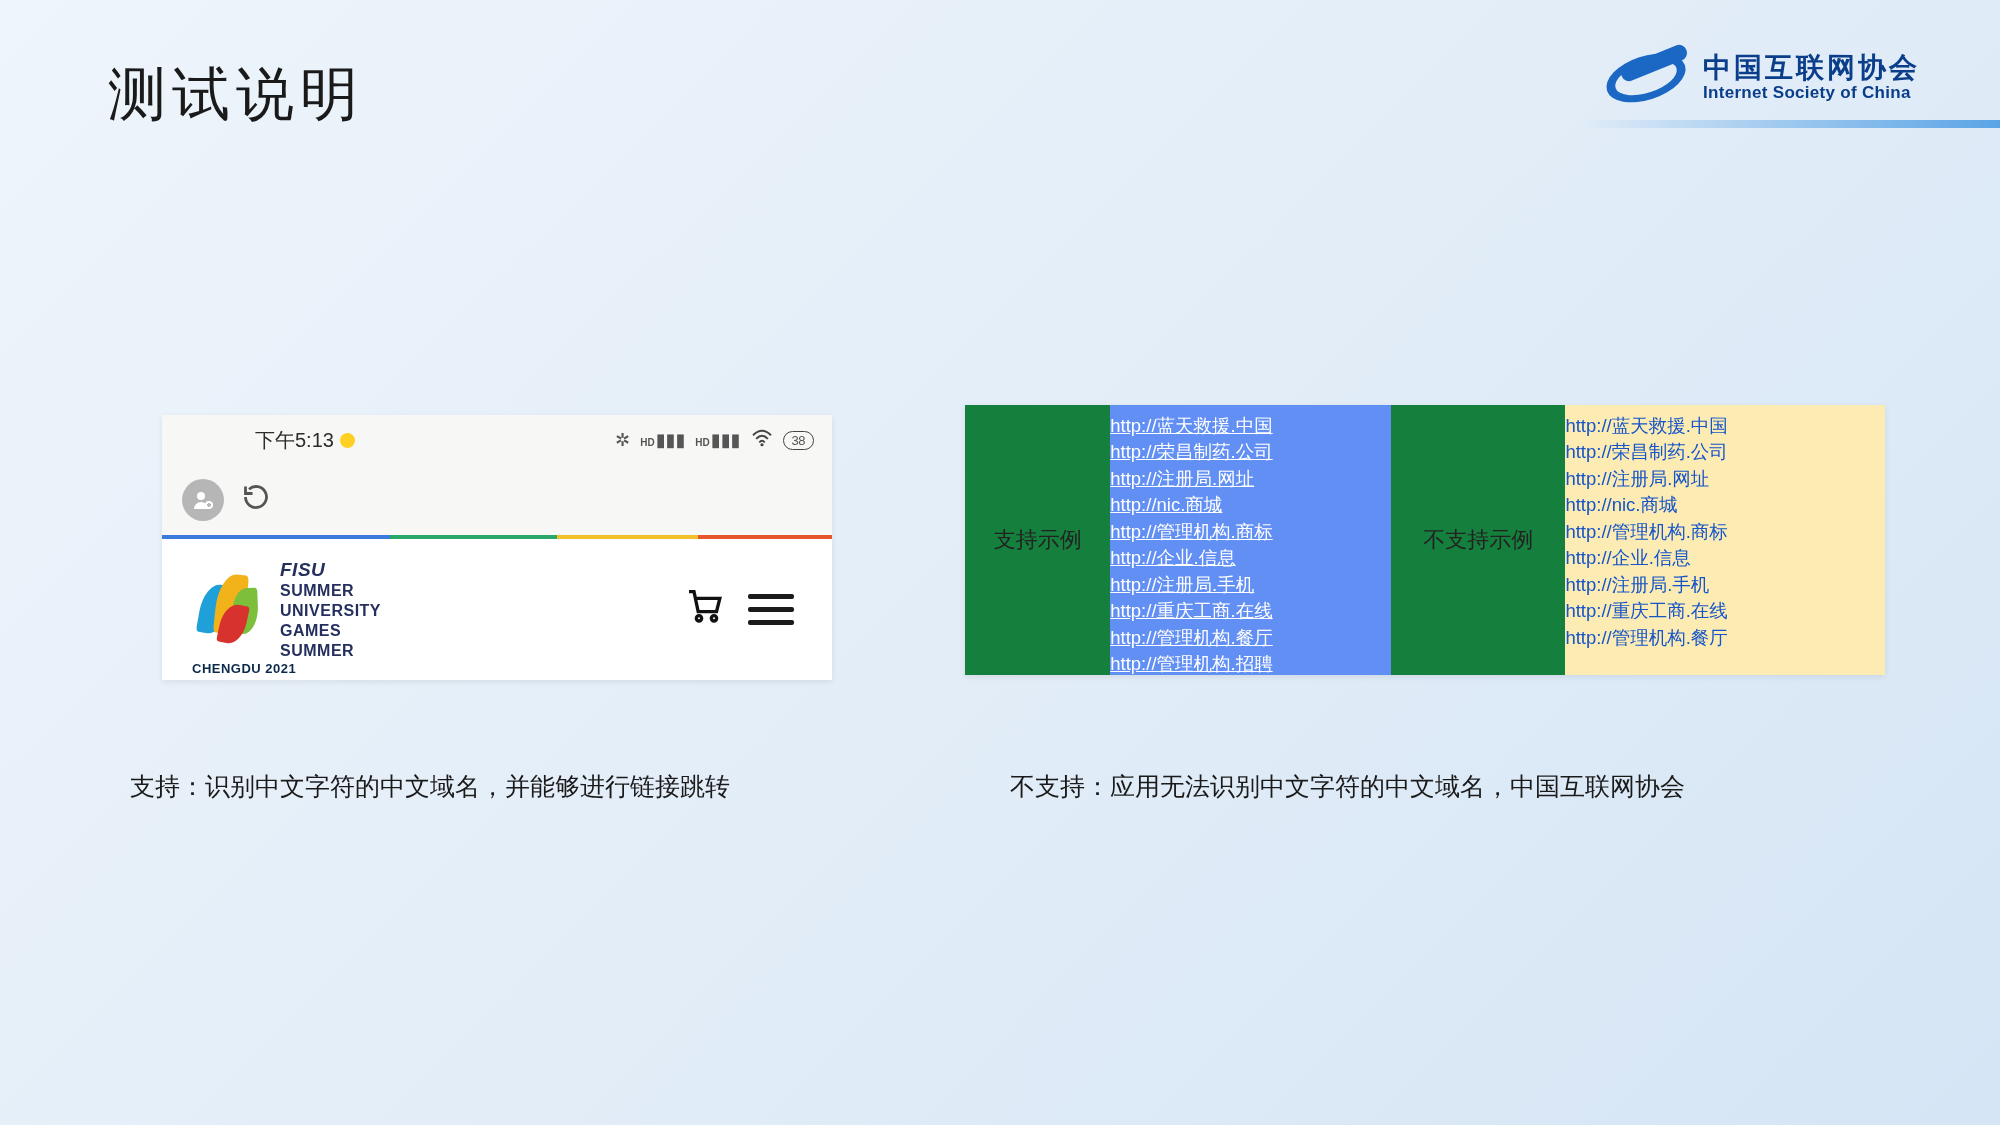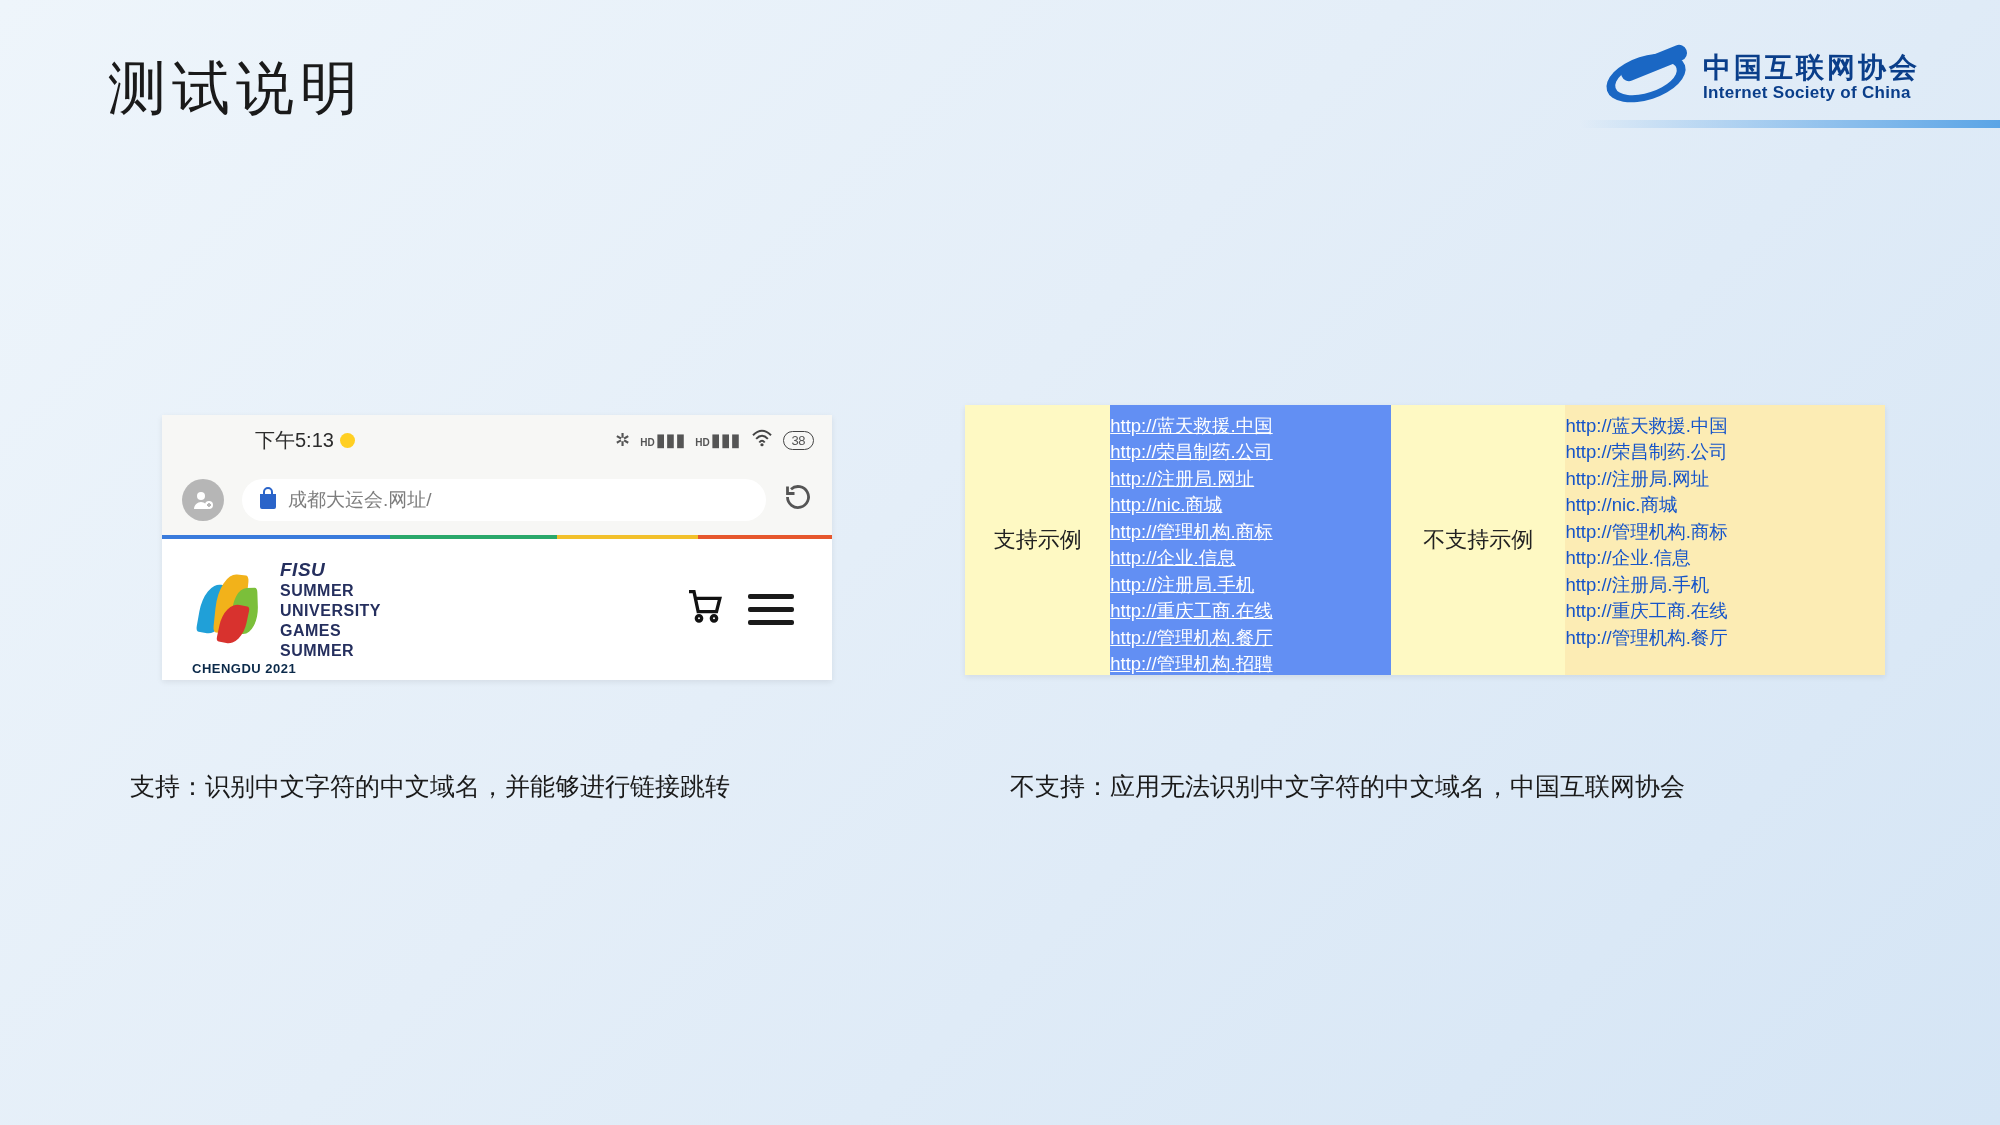--- a/index.html
+++ b/index.html
@@ -8,21 +8,21 @@
     font-family: "Microsoft YaHei", "PingFang SC", sans-serif;
     background: linear-gradient(135deg, #eef5fb 0%, #e4eef8 45%, #d5e5f5 100%);
     position: relative;
     overflow: hidden;
   }
 
   
   .title {
     position: absolute;
     left: 108px;
-    top: 50px;
+    top: 56px;
     font-size: 58px;
     letter-spacing: 6px;
     color: #1a1a1a;
     font-weight: 400;
   }
 
   
   .isc-wrap {
     position: absolute;
     right: 80px;
@@ -159,21 +159,21 @@
     left: 965px;
     top: 405px;
     width: 920px;
     height: 270px;
     background:#fff;
     box-shadow: 0 2px 6px rgba(0,0,0,.08);
     display:flex;
     overflow:hidden;
   }
   .examples .col-label {
-    background:#fef9c3;
+    background:#15803d;
     width: 150px;
     display:flex; align-items:center; justify-content:center;
     font-size:22px; color:#222;
   }
   .examples .col-links {
     width: 290px;
     padding: 8px 0;
     font-size:18.5px; line-height:1.43;
     overflow:hidden;
   }
@@ -238,28 +238,20 @@
     </span>
   </div>
   <div class="navbar">
     <div class="avatar">
       <svg width="24" height="24" viewBox="0 0 24 24" fill="#fff">
           <circle cx="10" cy="8" r="4"></circle>
           <path d="M3 21c0-4 3.5-7 7-7s7 3 7 7z"></path>
           <circle cx="18" cy="17" r="4" fill="#fff"></circle>
           <path d="M18 15v4M16 17h4" stroke="#b6b6b6" stroke-width="1.8"></path>
         </svg>
-    </div>
-    <div class="urlbar">
-      <span class="bag">
-        <svg width="20" height="22" viewBox="0 0 20 22" fill="#2a64c9">
-            <path d="M5 7V5a5 5 0 0110 0v2h3v13a2 2 0 01-2 2H4a2 2 0 01-2-2V7h3zm2 0h6V5a3 3 0 00-6 0v2z"></path>
-          </svg>
-      </span>
-      <span>成都大运会.网址/</span>
     </div>
     <span class="reload">
       <svg width="28" height="28" viewBox="0 0 24 24" fill="none" stroke="#555" stroke-width="2.4">
           <path d="M3 12a9 9 0 1 0 3-6.7"></path>
           <path d="M3 3v6h6" fill="none"></path>
         </svg>
     </span>
   </div>
   <div class="rainbow"></div>
   <div class="content">

